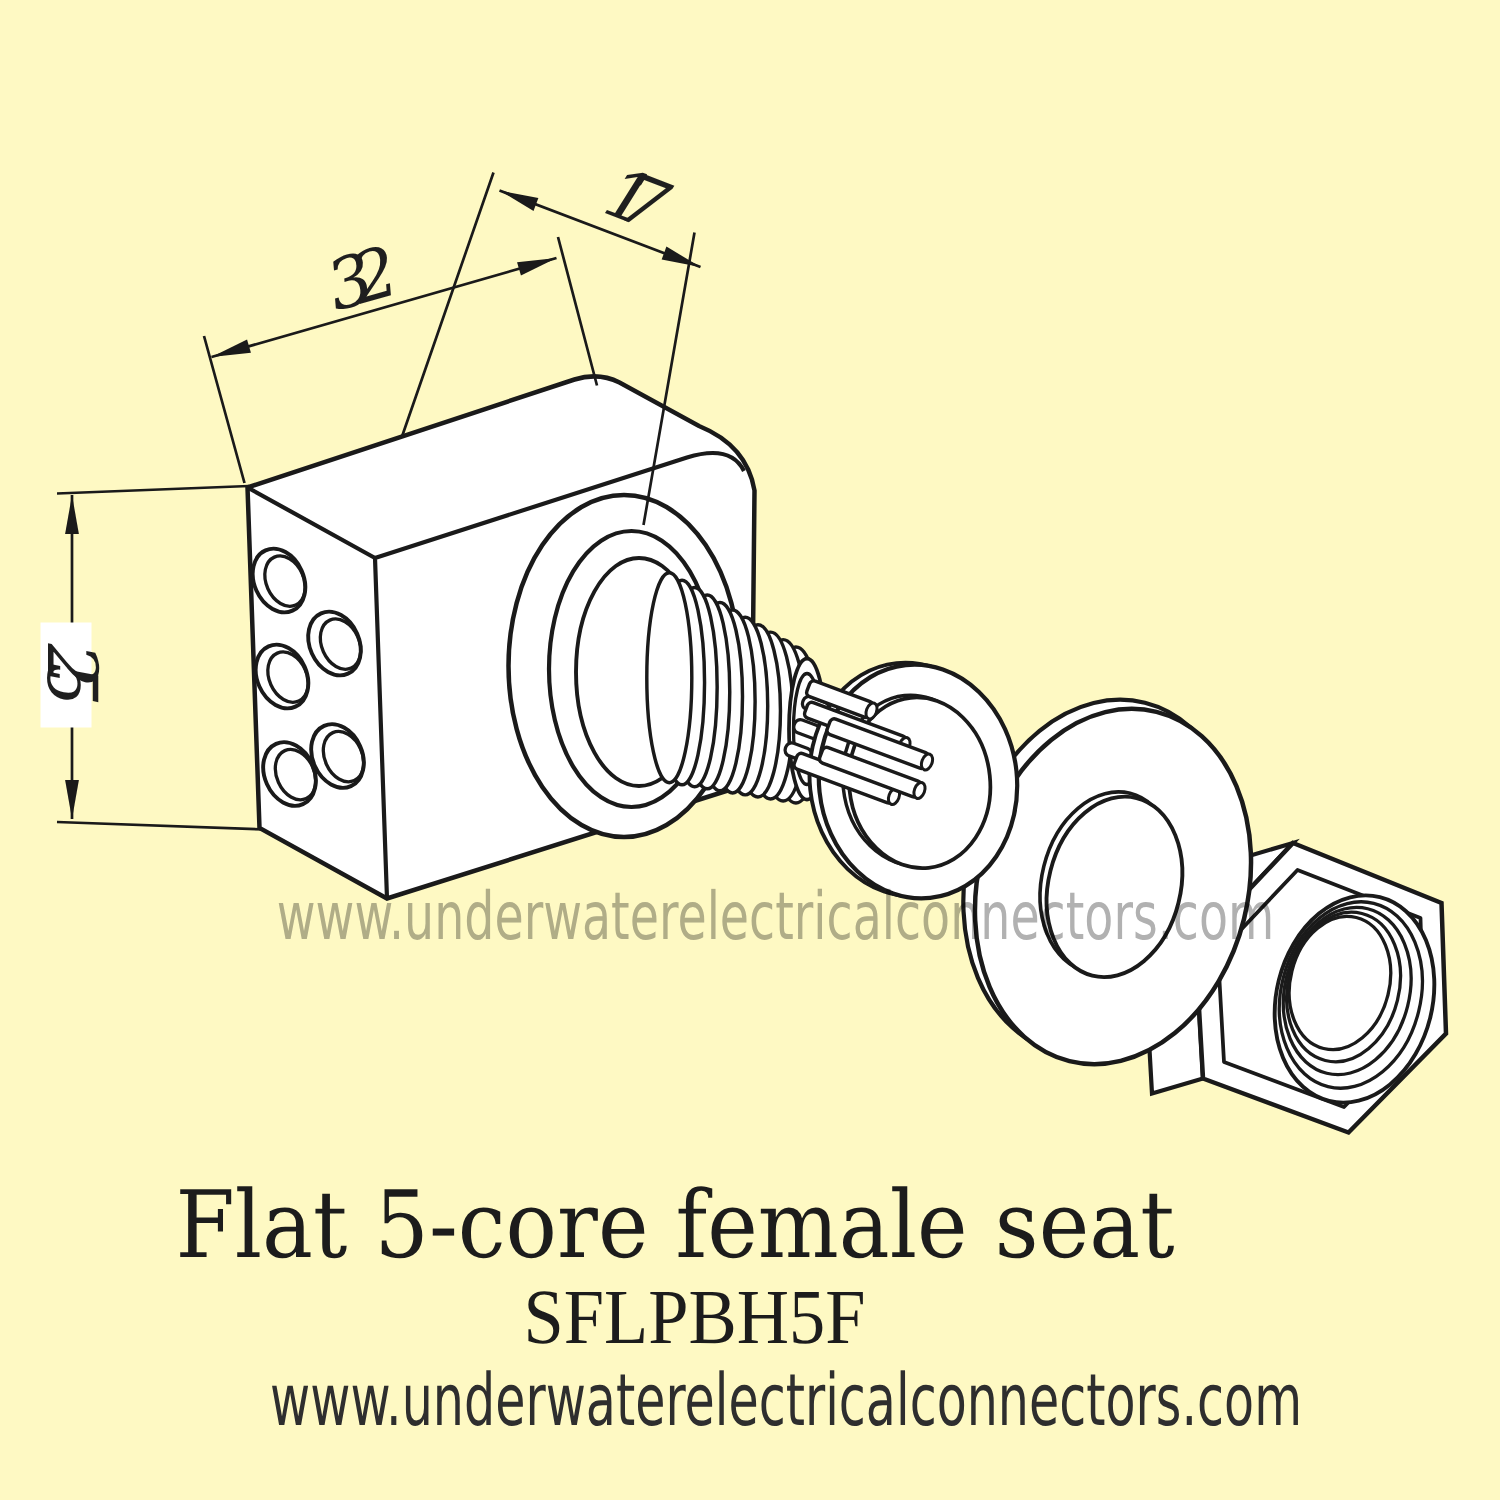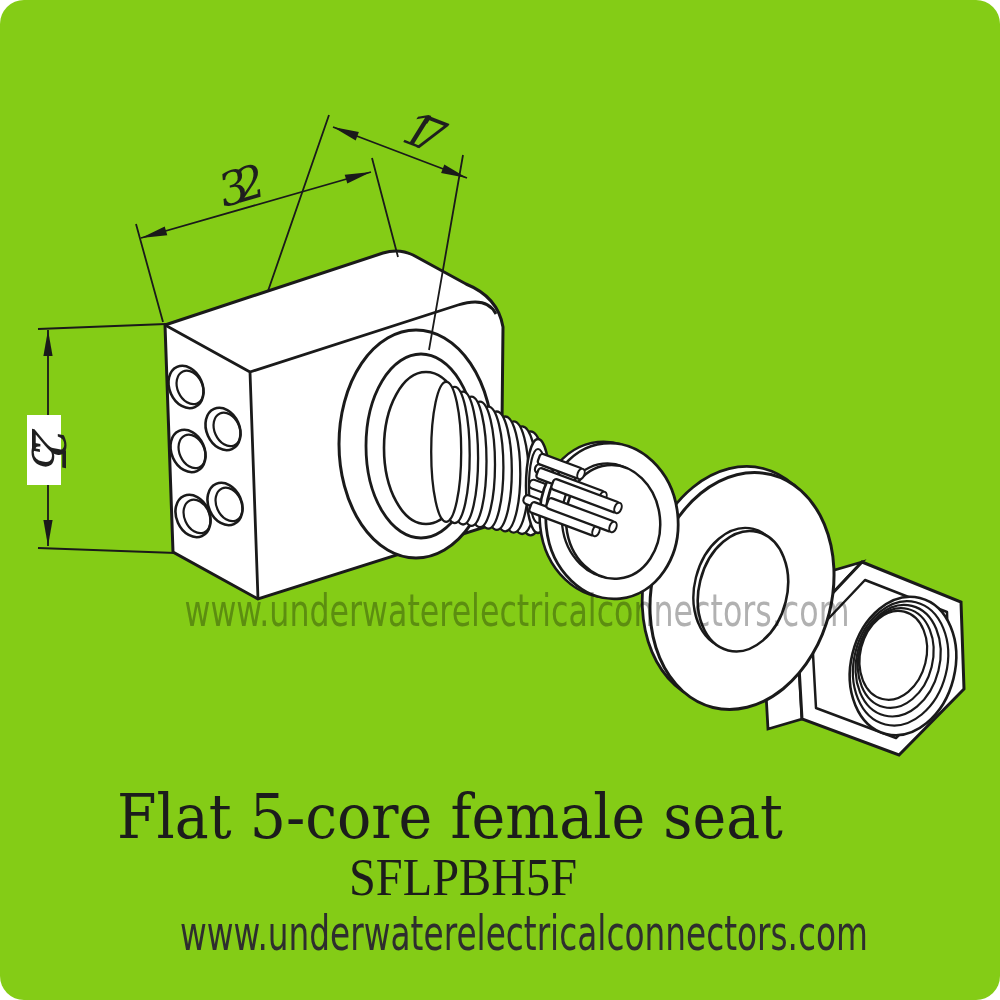--- a/index.html
+++ b/index.html
@@ -1,17 +1,17 @@
 <!DOCTYPE html>
 <html><head>
 <meta charset="utf-8">
 <style>
   html,body{margin:0;padding:0;background:#ffffff;}
-  #stage{position:relative;width:1000px;height:1000px;background:#84cc16;overflow:hidden;
-         font-family:"DejaVu Sans",sans-serif;border-radius:24px;}
+  #stage{position:relative;width:1000px;height:1000px;background:#fef9c3;overflow:hidden;
+         font-family:"DejaVu Sans",sans-serif;}
   svg{display:block;}
   .ln{stroke:#1a1a1a;fill:none;}
   .fillw{fill:#ffffff;stroke:#1a1a1a;}
   .arrow{fill:#1a1a1a;stroke:none;}
   .dim{stroke:#1a1a1a;stroke-width:1.8;fill:none;}
   .dimtxt{font-family:"DejaVu Serif",serif;font-style:italic;font-size:46px;}
   .wm{font-family:"DejaVu Sans",sans-serif;font-size:44px;mix-blend-mode:multiply;}
   .cap1{font-family:"DejaVu Serif",serif;font-size:62px;}
   .cap2{font-family:"Liberation Serif",serif;font-size:52px;}
   .cap3{font-family:"DejaVu Sans",sans-serif;font-size:48px;}

